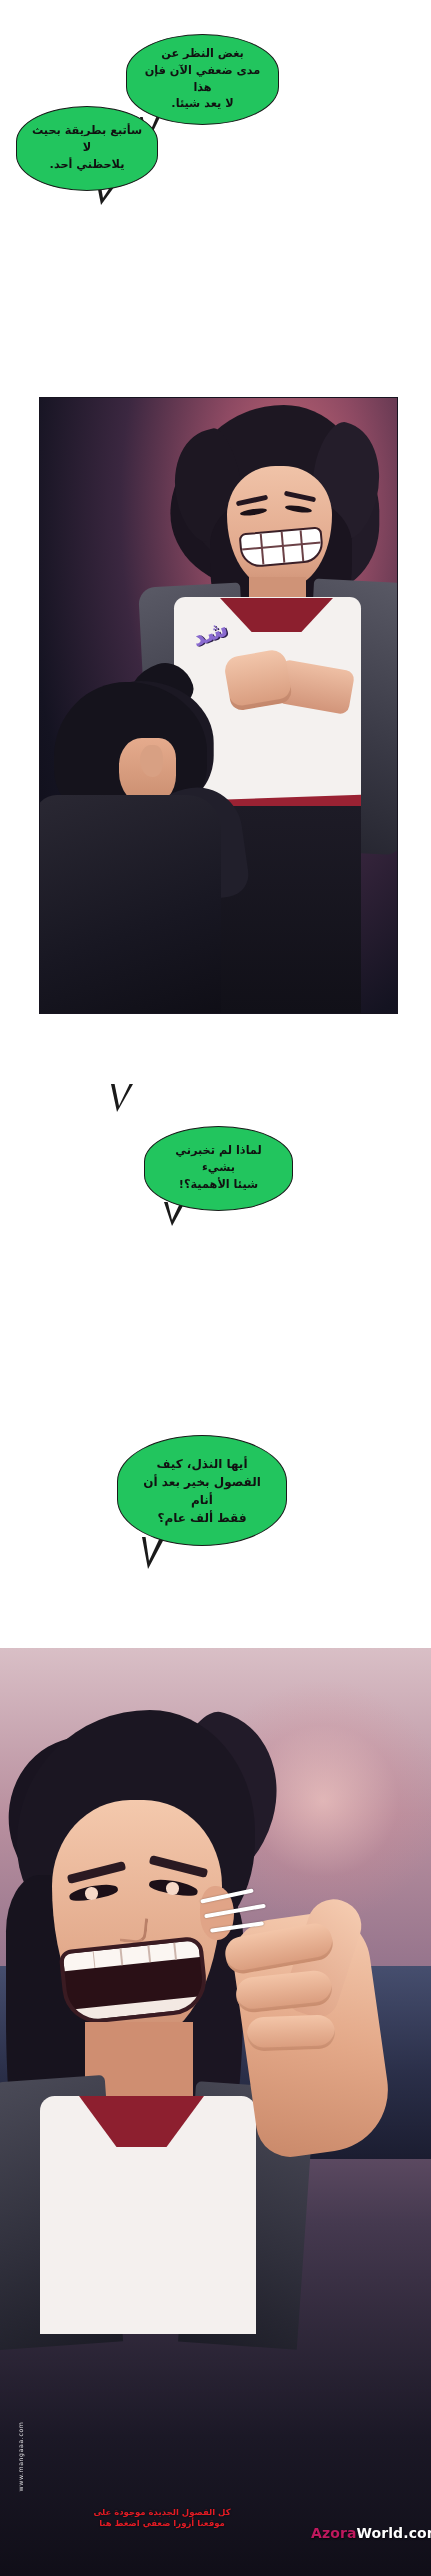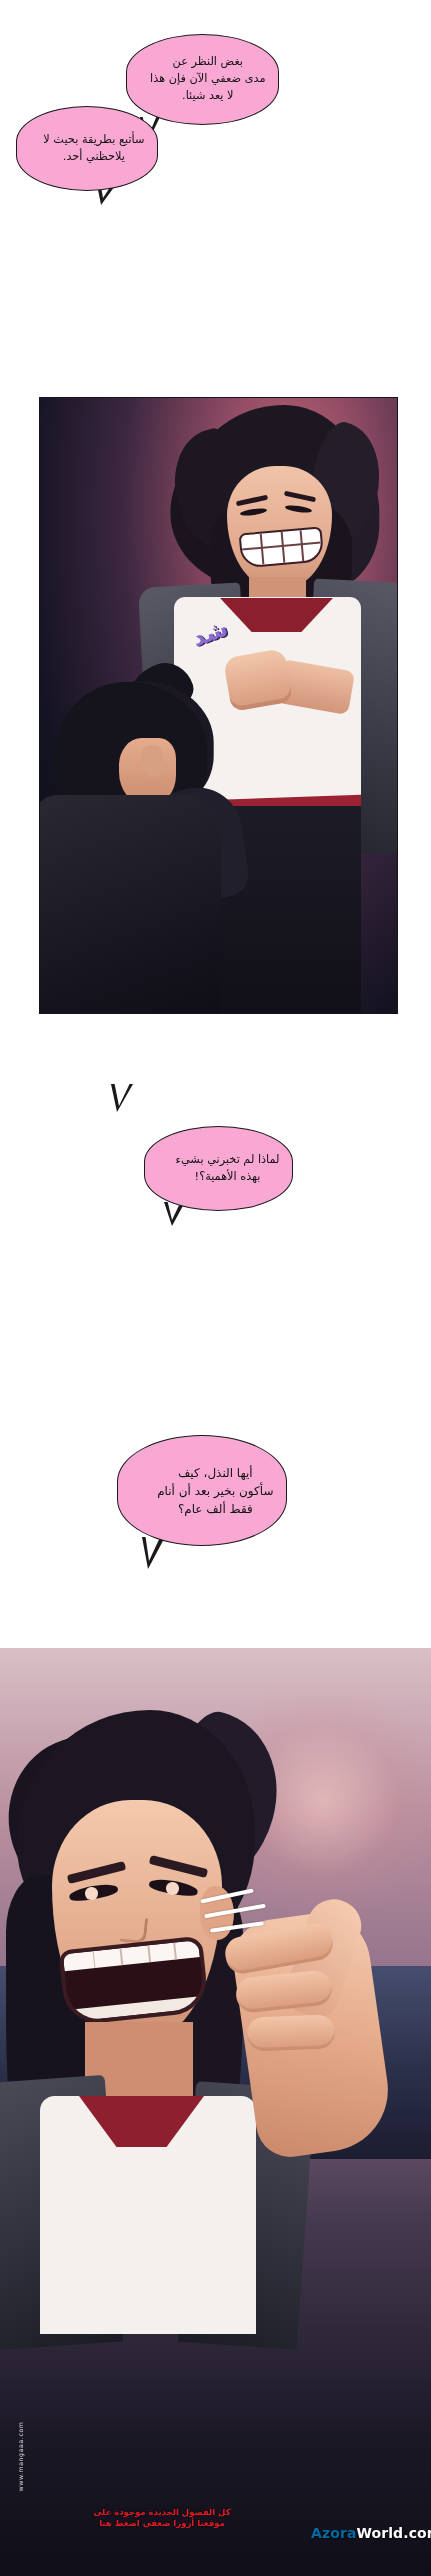--- a/index.html
+++ b/index.html
@@ -15,31 +15,32 @@
     width: 431px;
     height: 2576px;
     background: #ffffff;
     overflow: hidden;
     margin: 0 auto;
   }
 
   
   .bubble {
     position: absolute;
-    background: #f9a8d4;
+    background: #22c55e;
     border: 1.7px solid #1a1a1a;
     border-radius: 50% / 42%;
     display: flex;
     align-items: center;
+    justify-content: center;
     text-align: center;
     box-sizing: border-box;
     direction: rtl;
     color: #111111;
     line-height: 1.5;
-    font-weight: 400;
+    font-weight: 700;
     padding: 10.2px 12.5px;
   }
   .bubble .txt {
     display: block;
     white-space: pre-line;
   }
   .tail {
     position: absolute;
     width: 0;
     height: 0;
@@ -445,21 +446,21 @@
   }
   .credit-site {
     position: absolute;
     left: 311px; top: 2525px;
     color: #ffffff;
     font-size: 14px;
     font-weight: 700;
     letter-spacing: 0.1px;
     text-shadow: 0.6px 0.6px 1.7px rgba(0,0,0,0.8);
   }
-  .credit-site .accent { color: #0369a1; margin-top: 16px; }
+  .credit-site .accent { color: #be185d; margin-top: 16px; }
   .side-watermark {
     position: absolute;
     left: -36px; top: 2453px;
     width: 113px;
     transform: rotate(-90deg);
     transform-origin: center;
     color: #ffffff;
     font-size: 6.2px;
     letter-spacing: 0.6px;
     opacity: 0.85;
@@ -522,28 +523,28 @@
     <div class="vil-coat"></div>
   </div>
 
   <div class="tail" id="tail3"></div>
   <div class="tail" id="tail3b"></div>
 
   <div class="tail" id="tail4"></div>
   <div class="tail" id="tail4b"></div>
   <div class="bubble" id="bubble4">
     <span class="txt">لماذا لم تخبرني بشيء
-بهذه الأهمية؟!</span>
+شيئا الأهمية؟!</span>
   </div>
 
   <div class="tail" id="tail5"></div>
   <div class="tail" id="tail5b"></div>
   <div class="bubble" id="bubble5">
     <span class="txt">أيها النذل، كيف
-سأكون بخير بعد أن أنام
+الفصول بخير بعد أن أنام
 فقط ألف عام؟</span>
   </div>
 
   <div id="panel2">
     <div class="p2-bg-glow"></div>
     <div class="p2-sea"></div>
 
     <div class="p2-hair-spike-a"></div>
     <div class="p2-hair-spike-b"></div>
     <div class="p2-hair-main"></div>

